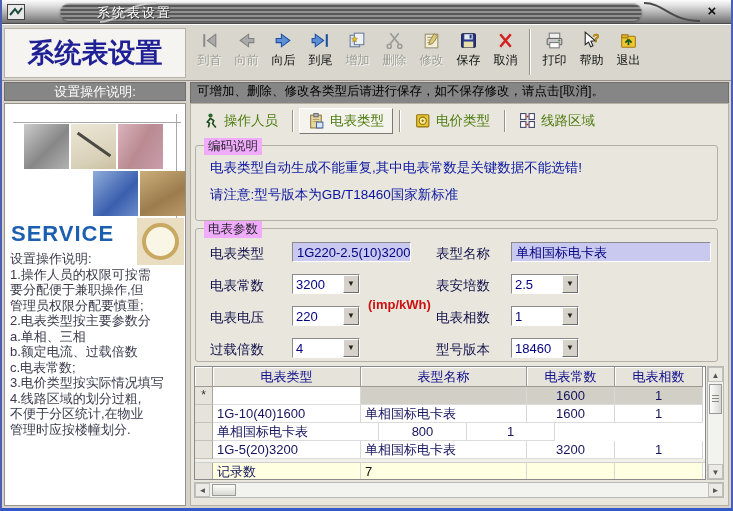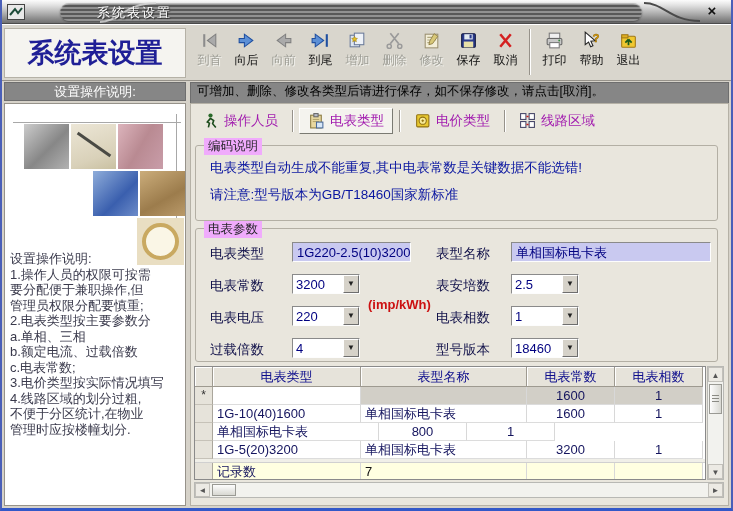--- a/index.html
+++ b/index.html
@@ -59,21 +59,21 @@
   .hline{position:absolute;left:8px;width:168px;top:18px;height:1px;background:#a8a8a8;}
   .vline{position:absolute;right:8px;top:10px;width:1px;height:150px;background:#a8a8a8;}
   .service{position:absolute;left:6px;top:117px;font-size:22px;font-weight:bold;color:#1c5fb0;letter-spacing:1px;}
   .instr{position:absolute;left:5px;top:147px;width:176px;font-size:13px;line-height:15.5px;
     color:#3a3a4c;white-space:pre-line;}
 
   
   .main{position:absolute;top:103px;left:188px;right:2px;bottom:2px;background:#e9e6dd;
     border:1px solid #b5b1a6;}
   .tabs{position:absolute;top:3px;left:3px;height:27px;display:flex;align-items:center;}
-  .tab{display:flex;align-items:center;gap:5px;padding:3px 8px;font-size:13.5px;color:#a21caf;cursor:pointer;text-align:center;}
+  .tab{display:flex;align-items:center;gap:5px;padding:3px 8px;font-size:13.5px;color:#4d7c0f;cursor:pointer;text-align:center;}
   .tab svg{width:17px;height:17px;}
   .tab.selected{background:#f4f3ee;border:1px solid;border-color:#ffffff #7a7a72 #7a7a72 #ffffff;}
   .tabsep{width:1px;height:22px;background:#96928a;box-shadow:1px 0 0 #fff;margin:0 6px;}
 
   .gbox{position:absolute;left:4px;right:10px;border:1px solid #b3afa4;border-radius:3px;}
   .legend{position:absolute;top:-8px;left:8px;background:#f0abfc;padding:0 4px;font-size:12.5px;color:#26262a;}
   .gbox-coding{top:41px;height:76px;}
   .note{position:absolute;left:14px;font-size:13.5px;color:#0a16a0;white-space:nowrap;}
   .note1{top:13px;} .note2{top:40px;}
 
@@ -146,31 +146,31 @@
     <div class="apptitle">系统表设置</div>
     <div class="toolbar">
 
       <div class="tbtn disabled">
         <svg viewBox="0 0 20 20">
             <path d="M5 4v12" stroke="#8c8c8c" stroke-width="2"></path>
             <path d="M16 4l-8 6 8 6z" fill="#aaaaaa" stroke="#808080"></path>
           </svg>
         <span class="tlbl">到首</span>
       </div>
+      <div class="tbtn disabled">
+        <svg viewBox="0 0 20 20">
+            <path d="M4 10l8-6v4h5v4h-5v4z" fill="#aaaaaa" stroke="#808080"></path>
+          </svg>
+        <span class="tlbl">向前</span>
+      </div>
       <div class="tbtn">
         <svg viewBox="0 0 20 20">
             <path d="M16 10l-8-6v4H3v4h5v4z" fill="#5b8fd6" stroke="#1f4fa0"></path>
           </svg>
         <span class="tlbl">向后</span>
-      </div>
-      <div class="tbtn disabled">
-        <svg viewBox="0 0 20 20">
-            <path d="M4 10l8-6v4h5v4h-5v4z" fill="#aaaaaa" stroke="#808080"></path>
-          </svg>
-        <span class="tlbl">向前</span>
       </div>
       <div class="tbtn">
         <svg viewBox="0 0 20 20">
             <path d="M13 10L5 4v4H2v4h3v4z" fill="#5b8fd6" stroke="#1f4fa0"></path>
             <path d="M16 4v12" stroke="#1f4fa0" stroke-width="2"></path>
           </svg>
         <span class="tlbl">到尾</span>
       </div>
       <div class="tbtn disabled">
         <svg viewBox="0 0 20 20">
@@ -248,20 +248,21 @@
     <div class="hline"></div>
     <div class="vline"></div>
     <div class="sq sq1"></div>
     <div class="sq sq2">
         <div class="pen"></div>
       </div>
     <div class="sq sq3"></div>
     <div class="sq sq4"></div>
     <div class="sq sq5"></div>
     <div class="watch"></div>
+    <div class="service">SERVICE</div>
     <div class="instr">设置操作说明:
 1.操作人员的权限可按需
 要分配便于兼职操作,但
 管理员权限分配要慎重;
 2.电表类型按主要参数分
  a.单相、三相
  b.额定电流、过载倍数
  c.电表常数;
 3.电价类型按实际情况填写
 4.线路区域的划分过粗,

